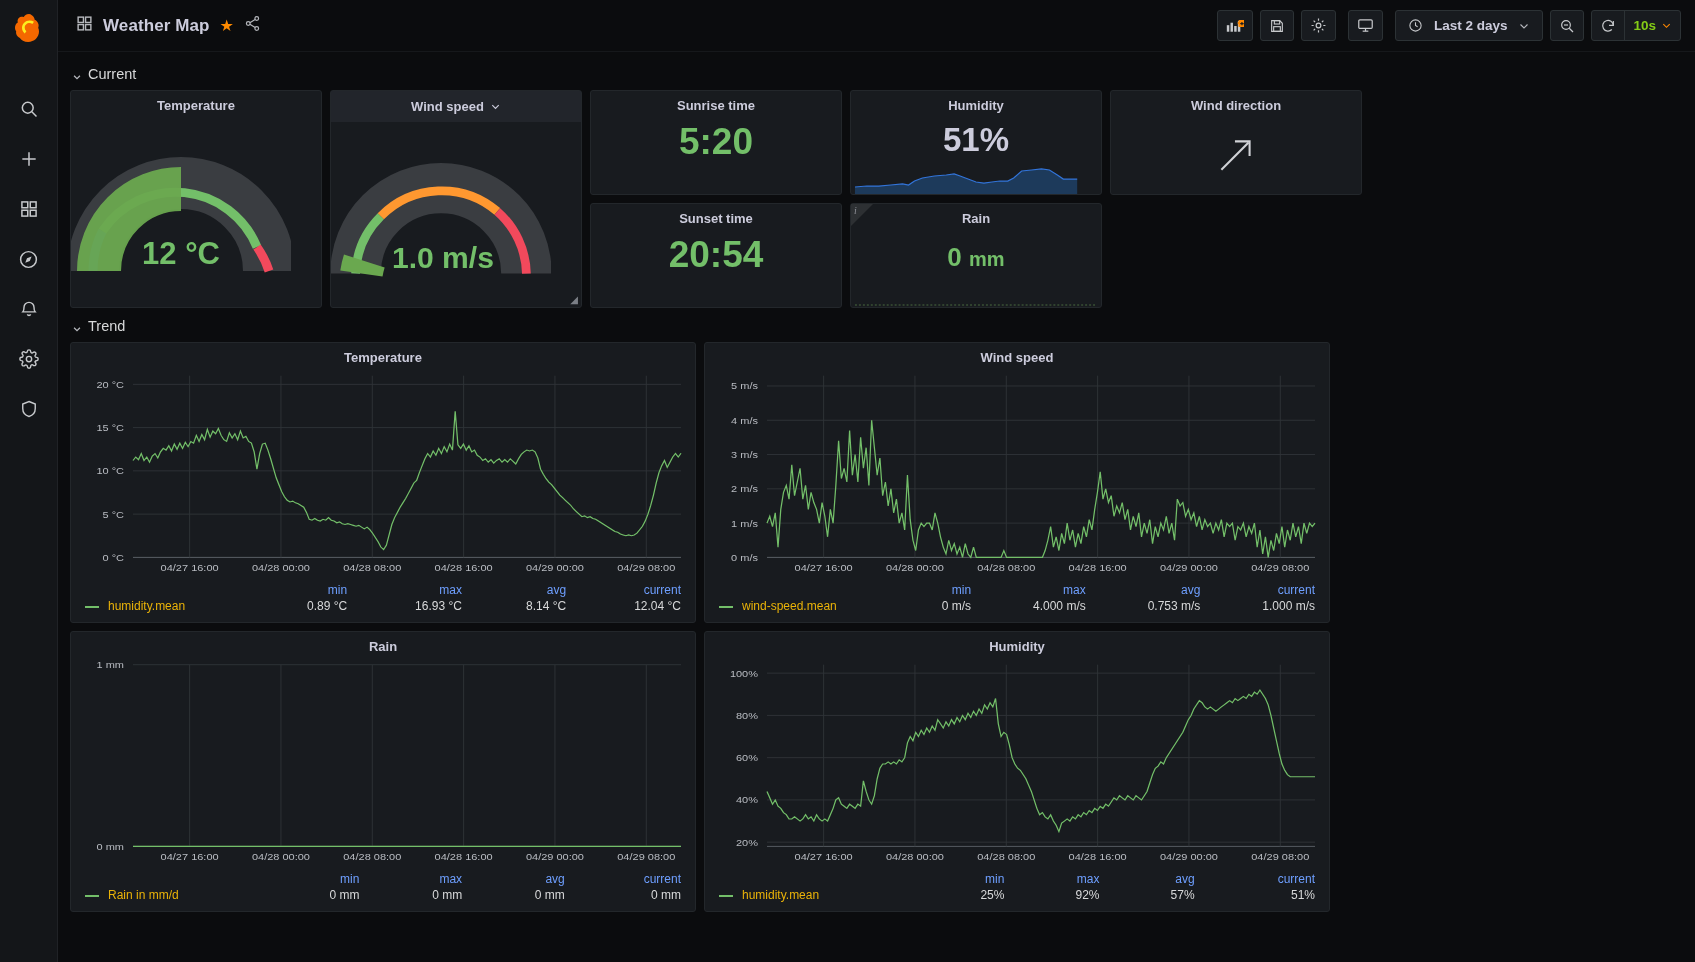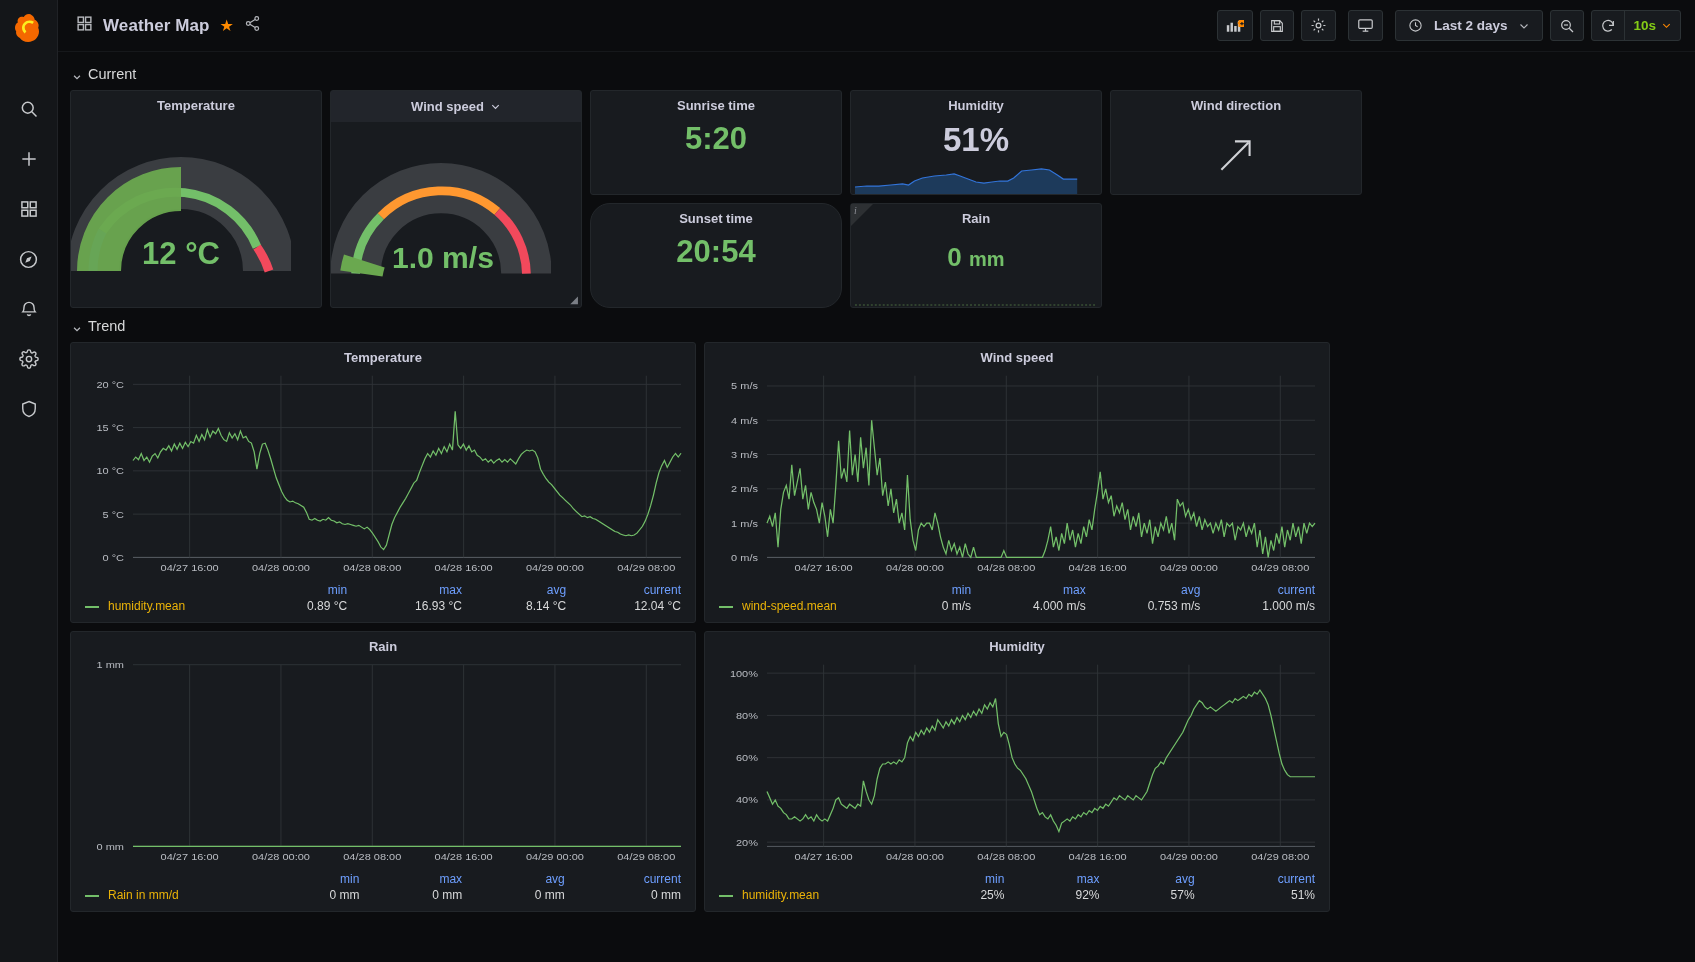--- a/index.html
+++ b/index.html
@@ -77,27 +77,27 @@
     background: #22252b; padding: 8px 4px; display:flex; align-items:center; justify-content:center; gap:6px;
   }
   .panel-body { flex: 1 1 auto; position: relative; overflow: hidden; }
 
   
   .grid-current { display: grid; grid-template-columns: 252px 252px 252px 252px 252px;
                   grid-template-rows: 105px 105px; gap: 8px; }
   .gp-temp { grid-column: 1; grid-row: 1 / span 2; }
   .gp-wind { grid-column: 2; grid-row: 1 / span 2; }
   .gp-sunrise { grid-column: 3; grid-row: 1; }
-  .gp-sunset  { grid-column: 3; grid-row: 2; border-radius: 20px; }
+  .gp-sunset  { grid-column: 3; grid-row: 2; }
   .gp-hum     { grid-column: 4; grid-row: 1; }
   .gp-rain    { grid-column: 4; grid-row: 2; }
   .gp-winddir { grid-column: 5; grid-row: 1; }
 
   .stat-val {
-    text-align: center; font-size: 31px; font-weight: 600; color: #73bf69;
+    text-align: center; font-size: 37px; font-weight: 600; color: #73bf69;
     line-height: 1; padding-top: 8px;
   }
   .stat-val.white { color: #ccccdc; font-size: 33px; }
   .stat-val small { font-size: 20px; font-weight: 600; }
   .gauge-wrap { display:flex; align-items:flex-start; justify-content:flex-start; height:100%; padding-top:4px;}
   .arrow-wrap { display:flex; align-items:center; justify-content:center; height:100%; }
   .corner-info {
     position: absolute; top: 0; left: 0; width: 0; height: 0;
     border-top: 22px solid #2d3033; border-right: 22px solid transparent;
   }

